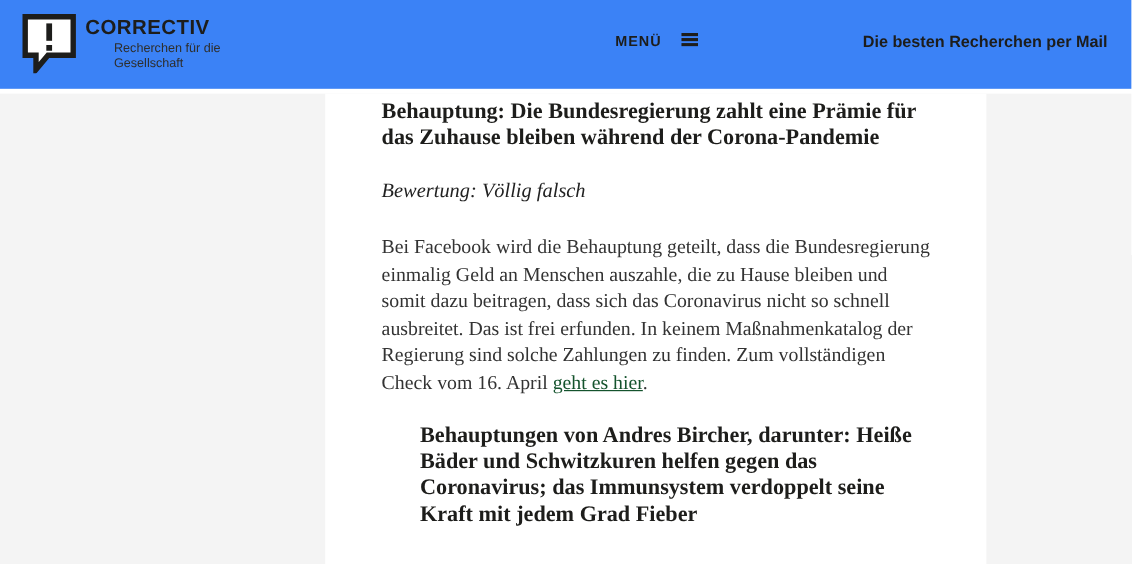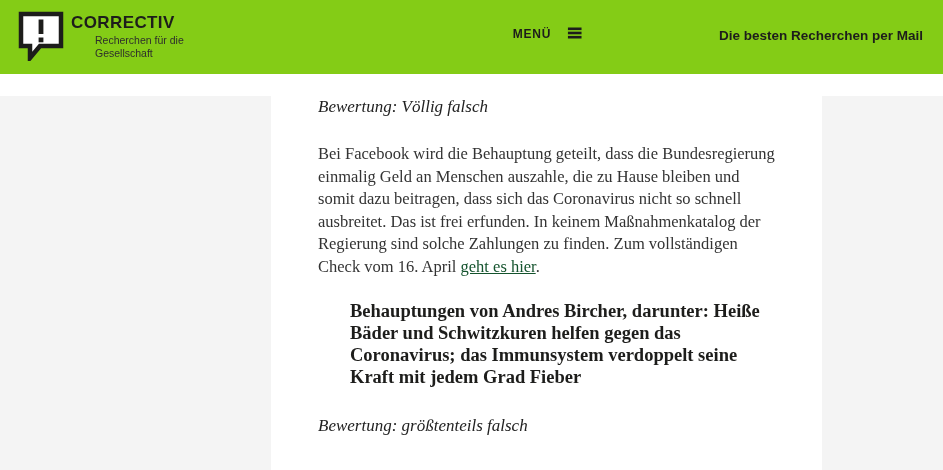--- a/index.html
+++ b/index.html
@@ -7,21 +7,21 @@
   body {
     font-family: "Liberation Sans", sans-serif;
     background: #ffffff;
   }
 
   
   .site-header {
     position: relative;
     width: 943px;
     height: 74px;
-    background: #84cc16;
+    background: #3b82f6;
   }
   .logo {
     position: absolute;
     left: 18px;
     top: 11px;
     display: flex;
     align-items: flex-start;
     cursor: pointer;
   }
   .logo-mark { display: block; }
@@ -149,20 +149,21 @@
       </svg>
     </span>
   </button>
 
   <a class="newsletter-link">Die besten Recherchen per Mail</a>
 </header>
 
 <div class="page">
   <main class="article-column">
 
+    <h2 class="claim-heading">Behauptung: Die Bundesregierung zahlt eine Prämie für das Zuhause bleiben während der Corona-Pandemie</h2>
 
     <p class="rating">Bewertung: Völlig falsch</p>
 
     <p class="claim-body"><span>Bei Facebook wird die Behauptung geteilt, dass die Bundesregierung einmalig Geld an Menschen auszahle, die zu Hause bleiben und somit dazu beitragen, dass sich das Coronavirus nicht so schnell ausbreitet. Das ist frei erfunden. In keinem Maßnahmenkatalog der Regierung sind solche Zahlungen zu finden. Zum vollständigen Check vom 16. April </span><a href="#">geht es hier</a><span>.</span></p>
 
     <h2 class="claim-heading second">Behauptungen von Andres Bircher, darunter: Heiße Bäder und Schwitzkuren helfen gegen das Coronavirus; das Immunsystem verdoppelt seine Kraft mit jedem Grad Fieber</h2>
 
     <p class="rating second">Bewertung: größtenteils falsch</p>
 
   </main>

